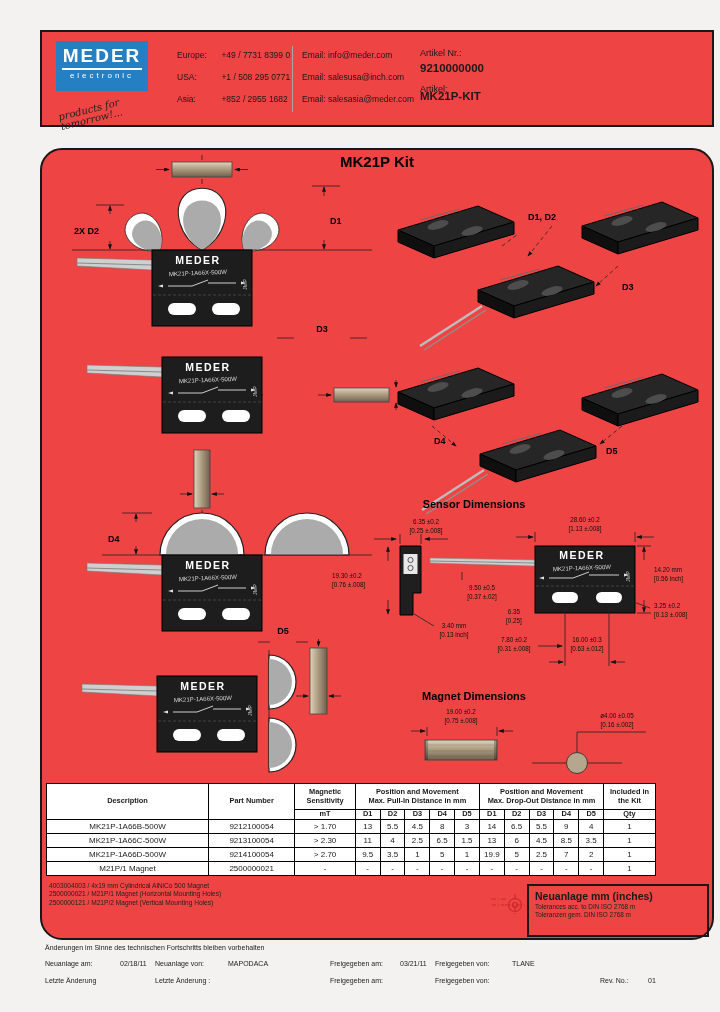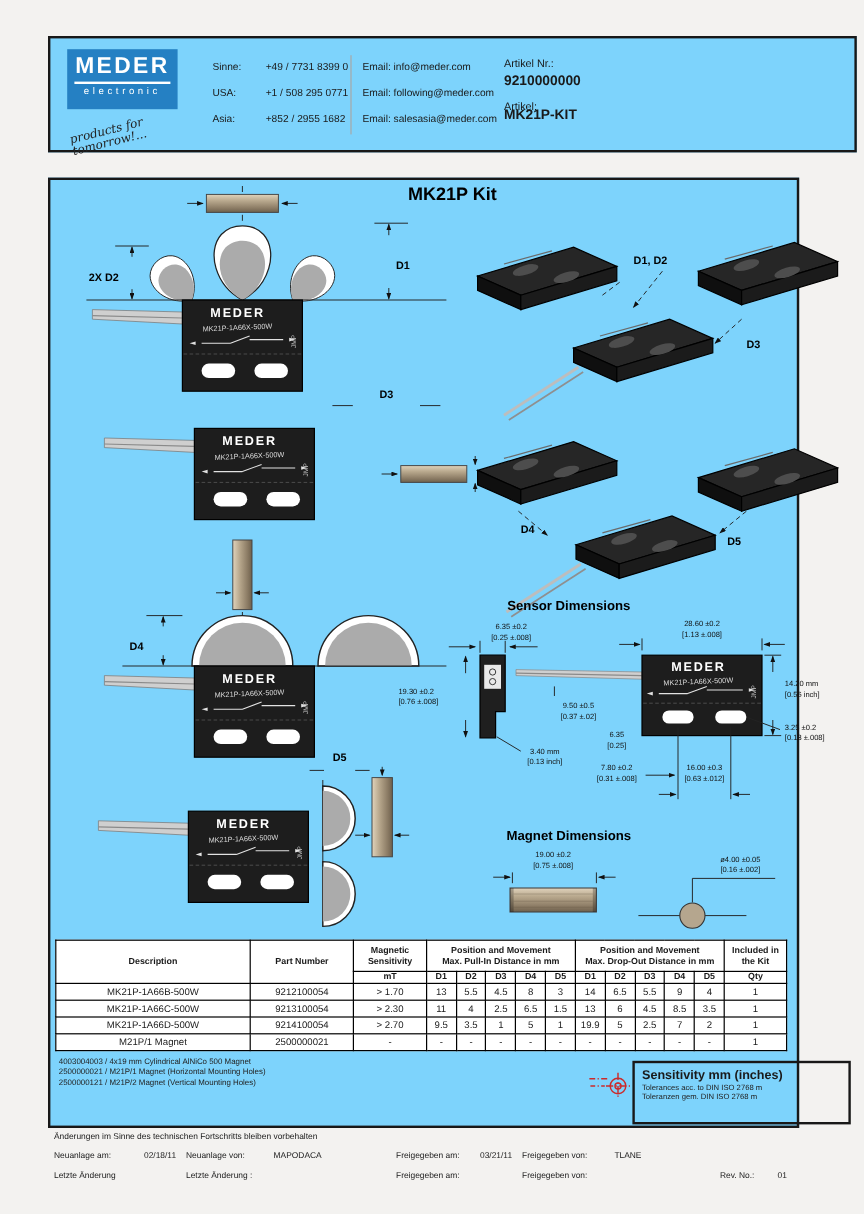--- a/index.html
+++ b/index.html
@@ -1,20 +1,20 @@
 <!DOCTYPE html>
 <html><head>
 <meta charset="utf-8">
 <style>
   html,body{margin:0;padding:0;}
   body{width:720px;height:1012px;position:relative;background:#f3f2f0;
        font-family:"Liberation Sans",sans-serif;color:#1a1a1a;overflow:hidden;}
-  .box{position:absolute;background:#7dd3fc;border:2px solid #181818;box-sizing:border-box;}
+  .box{position:absolute;background:#ef4444;border:2px solid #181818;box-sizing:border-box;}
   .hdr{left:40px;top:30px;width:674px;height:97px;}
-  .mainbox{left:40px;top:148px;width:626px;height:792px;}
+  .mainbox{left:40px;top:148px;width:674px;height:792px;border-radius:22px;}
   
   .logo{position:absolute;left:14px;top:9px;width:92px;height:50px;background:#2580c3;
         color:#fff;text-align:center;}
   .logo-m{font-weight:bold;font-size:19px;letter-spacing:2px;margin-top:4px;}
   .logo-e{font-size:8px;letter-spacing:3px;border-top:2px solid #fff;width:80px;margin:1px auto 0;padding-top:1px;}
   .tagline{position:absolute;left:16px;top:66px;width:120px;font-family:"DejaVu Serif",serif;
            font-style:italic;font-size:10px;transform:rotate(-14deg);color:#222;line-height:10px;}
   .crow{position:absolute;font-size:8.5px;white-space:nowrap;}
   .creg{display:inline-block;width:42px;}
   .vline{position:absolute;left:250px;top:14px;width:1px;height:66px;background:#a8a8a8;}
@@ -60,39 +60,39 @@
 <div class="page">
 
   <div class="box hdr">
     <div class="logo">
       <div class="logo-m">MEDER</div>
       <div class="logo-e">electronic</div>
     </div>
     <div class="tagline">products for tomorrow!...</div>
 
     <div class="crow" style="left:135px;top:18px;">
-      <span class="creg">Sinne:</span>
+      <span class="creg">Europe:</span>
       <span>+49 / 7731 8399 0</span>
     </div>
     <div class="crow" style="left:135px;top:40px;">
       <span class="creg">USA:</span>
       <span>+1 / 508 295 0771</span>
     </div>
     <div class="crow" style="left:135px;top:62px;">
       <span class="creg">Asia:</span>
       <span>+852 / 2955 1682</span>
     </div>
     <div class="vline"></div>
     <div class="crow" style="left:260px;top:18px;">
       <span>Email:</span>
       <span>info@meder.com</span>
     </div>
     <div class="crow" style="left:260px;top:40px;">
       <span>Email:</span>
-      <span>following@meder.com</span>
+      <span>salesusa@inch.com</span>
     </div>
     <div class="crow" style="left:260px;top:62px;">
       <span>Email:</span>
       <span>salesasia@meder.com</span>
     </div>
 
     <div class="art-lab" style="left:378px;top:16px;">Artikel Nr.:</div>
     <div class="art-val" style="left:378px;top:30px;">9210000000</div>
     <div class="art-lab" style="left:378px;top:52px;text-align:right;">Artikel:</div>
     <div class="art-val" style="left:378px;top:58px;">MK21P-KIT</div>
@@ -550,21 +550,21 @@
       <g stroke="#cc2a2a" fill="none" stroke-width="1.2">
         <line x1="0" y1="9" x2="15" y2="9" stroke-dasharray="5,2,1,2"></line>
         <line x1="1" y1="15" x2="13" y2="15" stroke-dasharray="4,2,1,2"></line>
         <circle cx="24" cy="15" r="6.5"></circle>
         <circle cx="24" cy="15" r="2.5"></circle>
         <line x1="14" y1="15" x2="34" y2="15" stroke-dasharray="6,2,1,2"></line>
         <line x1="24" y1="4" x2="24" y2="26" stroke-dasharray="6,2,1,2"></line>
       </g>
     </svg>
     <div class="dimbox">
-      <div class="t">Sensitivity mm (inches)</div>
+      <div class="t">Neuanlage mm (inches)</div>
       <div class="s">Tolerances acc. to DIN ISO 2768 m</div>
       <div class="s">Toleranzen gem. DIN ISO 2768 m</div>
     </div>
   </div>
 
   <div class="fnote">Änderungen im Sinne des technischen Fortschritts bleiben vorbehalten</div>
   <div class="frow" style="left:45px;top:960px;">Neuanlage am:</div>
   <div class="frow" style="left:120px;top:960px;">02/18/11</div>
   <div class="frow" style="left:155px;top:960px;">Neuanlage von:</div>
   <div class="frow" style="left:228px;top:960px;">MAPODACA</div>

